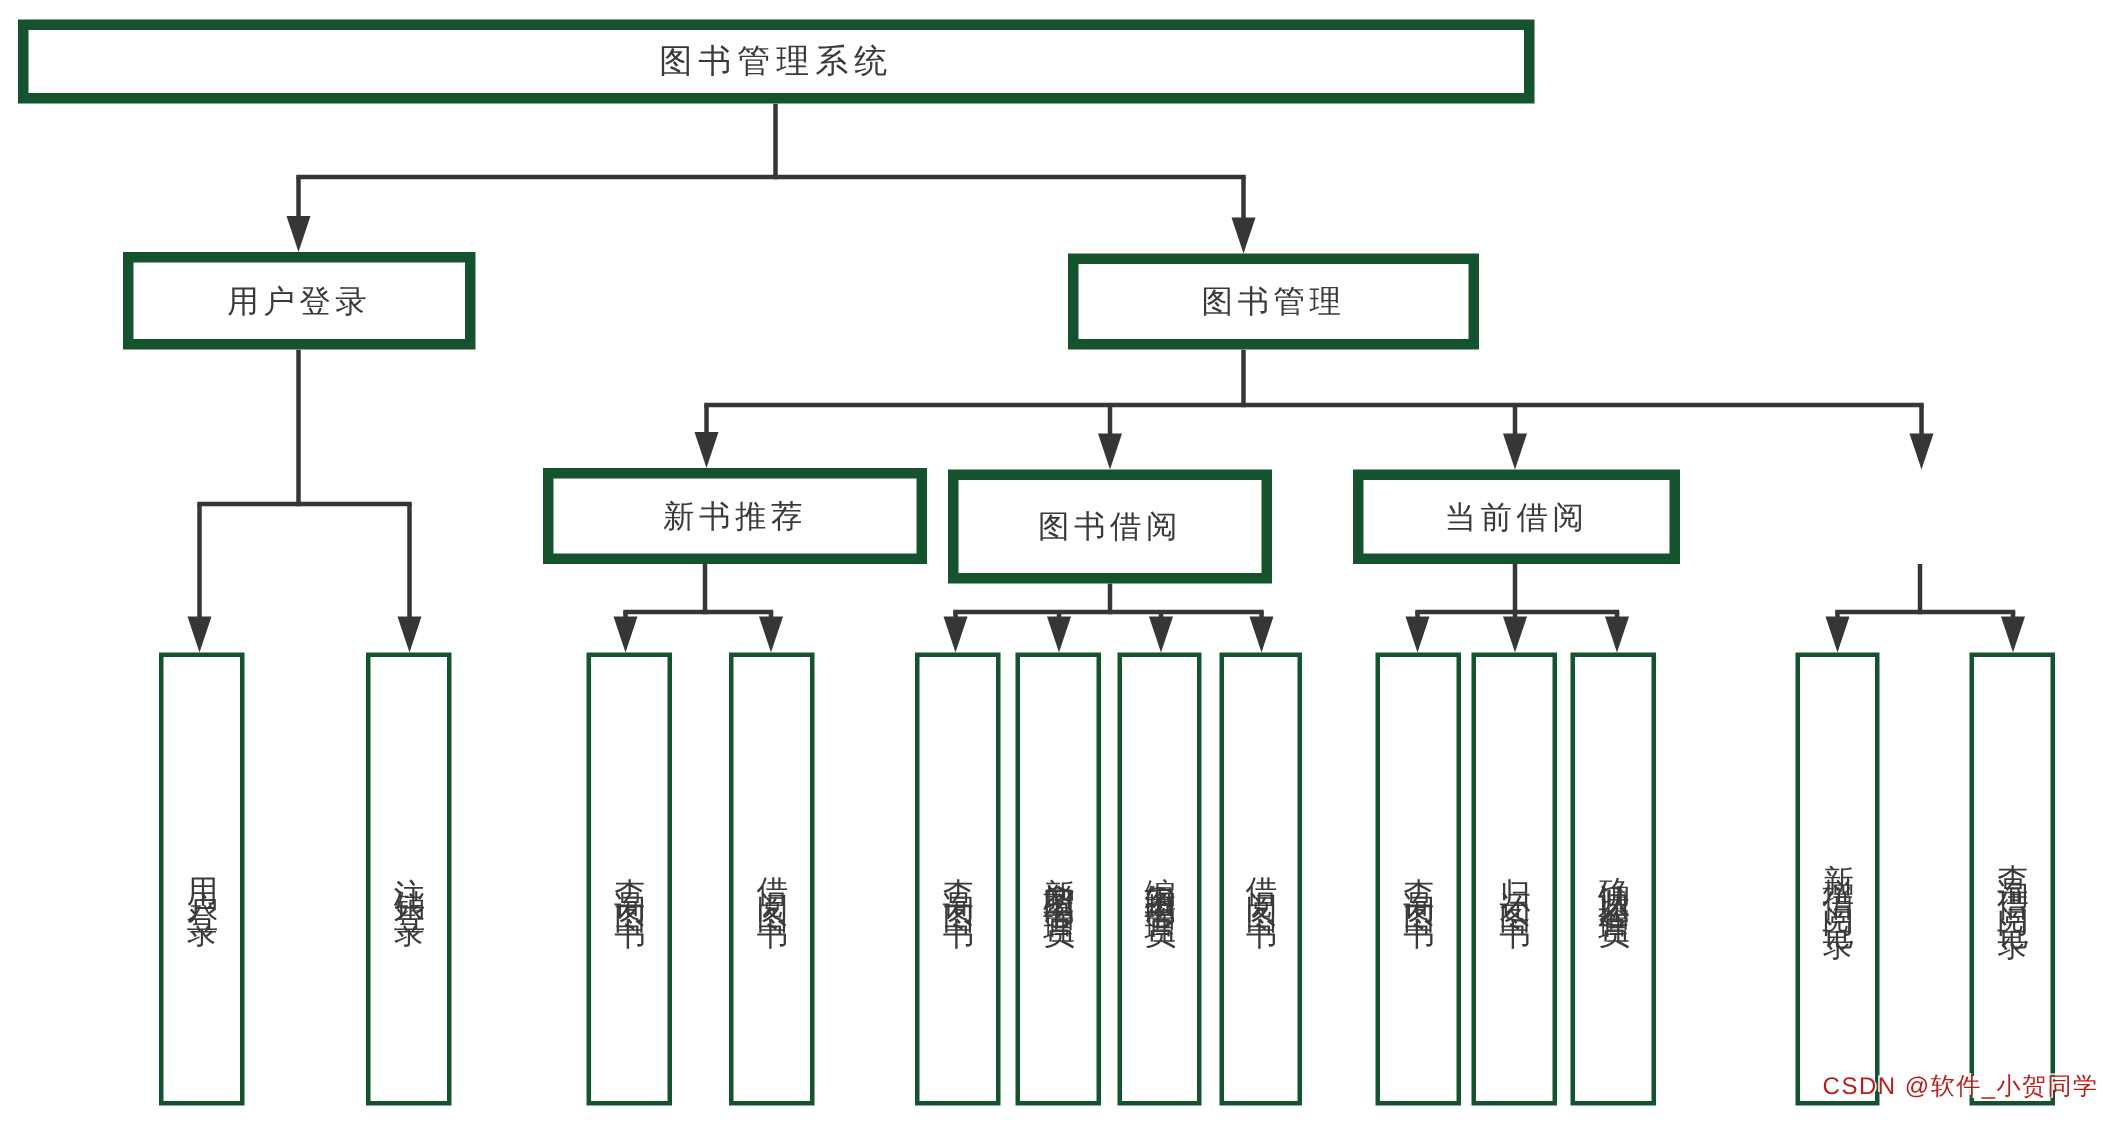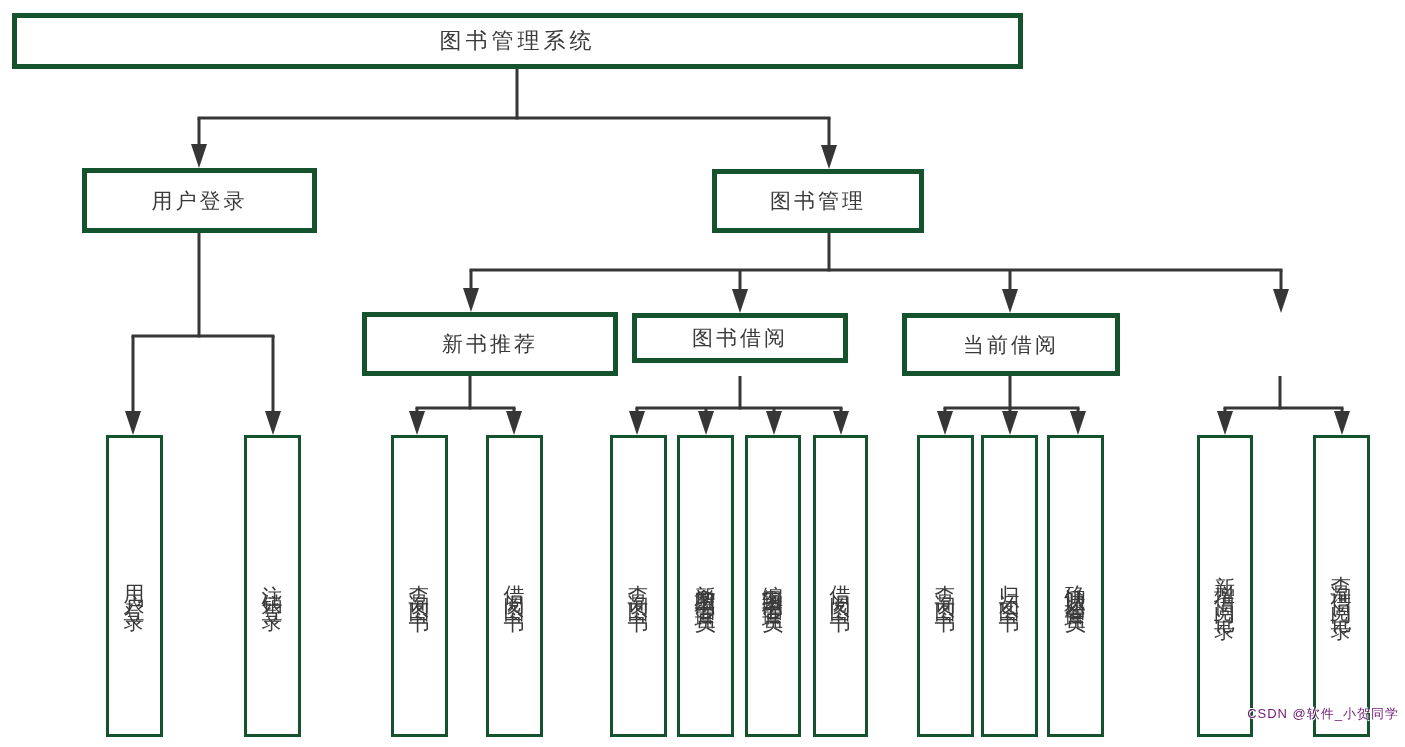--- a/index.html
+++ b/index.html
@@ -18,21 +18,21 @@
   .connector-layer {
     position: absolute;
     left: 0;
     top: 0;
     z-index: 1;
   }
   .node {
     position: absolute;
     box-sizing: border-box;
     background: #ffffff;
-    border: 5px solid #14532d;
+    border: 7px solid #14532d;
     display: flex;
     align-items: center;
     justify-content: center;
     color: #3a3a3a;
     z-index: 2;
   }
   .node.hnode {
     font-size: 21px;
     letter-spacing: 3px;
   }
@@ -49,23 +49,23 @@
     font-size: 21px;
     letter-spacing: 9px;
     line-height: 1;
   }
   .leaf .vtext.long {
     letter-spacing: 4px;
   }
   .watermark {
     position: absolute;
     right: 6px;
-    bottom: 24px;
-    font-size: 13px;
-    color: #701a75;
+    bottom: 12px;
+    font-size: 16px;
+    color: #b91c1c;
     text-shadow: 1px 1px 0 #ffffff, -1px -1px 0 #ffffff;
     z-index: 3;
     letter-spacing: 1px;
   }
 </style>
 </head>
 <body>
 
 <div class="canvas">
 
@@ -131,24 +131,24 @@
       <polygon points="1002,411 1018,411 1010,435"></polygon>
       <polygon points="1070,411 1086,411 1078,435"></polygon>
       <polygon points="1217,411 1233,411 1225,435"></polygon>
       <polygon points="1334,411 1350,411 1342,435"></polygon>
     </g>
   </svg>
 
   <div class="node root" style="left:12px; top:13px; width:1011px; height:56px;">图书管理系统</div>
 
   <div class="node hnode" style="left:82px; top:168px; width:235px; height:65px;">用户登录</div>
-  <div class="node hnode" style="left:712px; top:169px; width:212px; height:64px;">图书管理</div>
+  <div class="node hnode" style="left:712px; top:169px; width:274px; height:64px;">图书管理</div>
 
   <div class="node hnode" style="left:362px; top:312px; width:256px; height:64px;">新书推荐</div>
-  <div class="node hnode" style="left:632px; top:313px; width:216px; height:50px;">图书借阅</div>
+  <div class="node hnode" style="left:632px; top:313px; width:216px; height:76px;">图书借阅</div>
   <div class="node hnode" style="left:902px; top:313px; width:218px; height:63px;">当前借阅</div>
 
   <div class="node leaf" style="left:106px; top:435px; width:57px; height:302px;">
     <span class="vtext">用户登录</span>
   </div>
   <div class="node leaf" style="left:244px; top:435px; width:57px; height:302px;">
     <span class="vtext">注销登录</span>
   </div>
 
   <div class="node leaf" style="left:391px; top:435px; width:57px; height:302px;">

